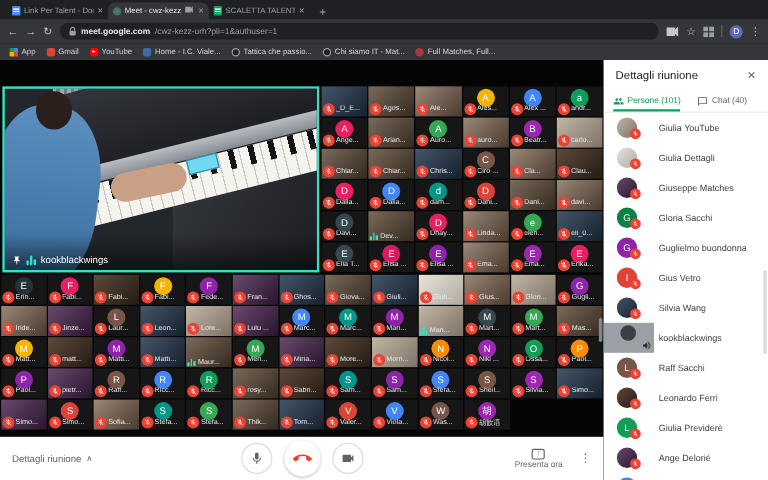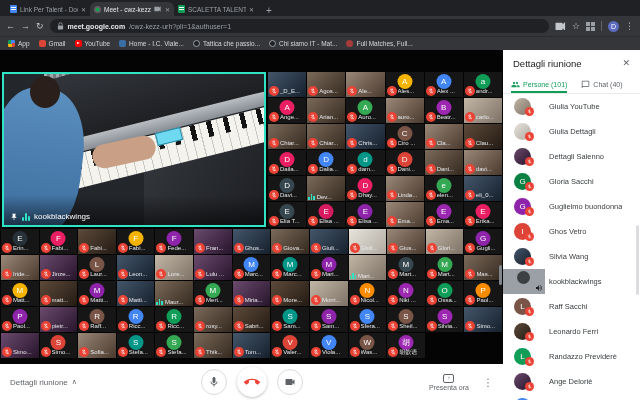--- a/index.html
+++ b/index.html
@@ -1362,21 +1362,21 @@
             </span>
             <span class="pname">Giulia Dettagli</span>
           </div>
           <div class="prow">
             <span class="pav photo6"></span>
             <span class="pbadge">
               <svg viewBox="0 0 24 24">
                 <path d="M19 11h-1.7c0 .74-.16 1.43-.43 2.05l1.23 1.23c.56-.98.9-2.09.9-3.28zm-4.02.17c0-.06.02-.11.02-.17V5c0-1.66-1.34-3-3-3S9 3.34 9 5v.18l5.98 5.99zM4.27 3L3 4.27l6.01 6.01V11c0 1.66 1.33 3 2.99 3 .22 0 .44-.03.65-.08l1.66 1.66c-.71.33-1.5.52-2.31.52-2.76 0-5.3-2.1-5.3-5.1H5c0 3.41 2.72 6.23 6 6.72V21h2v-3.28c.91-.13 1.77-.45 2.54-.9L19.73 21 21 19.73 4.27 3z" fill="#fff"></path>
               </svg>
             </span>
-            <span class="pname">Dettagli Salenno</span>
+            <span class="pname">Giuseppe Matches</span>
           </div>
           <div class="prow">
             <span class="pav" style="background: rgb(11, 128, 67);">G</span>
             <span class="pbadge">
               <svg viewBox="0 0 24 24">
                 <path d="M19 11h-1.7c0 .74-.16 1.43-.43 2.05l1.23 1.23c.56-.98.9-2.09.9-3.28zm-4.02.17c0-.06.02-.11.02-.17V5c0-1.66-1.34-3-3-3S9 3.34 9 5v.18l5.98 5.99zM4.27 3L3 4.27l6.01 6.01V11c0 1.66 1.33 3 2.99 3 .22 0 .44-.03.65-.08l1.66 1.66c-.71.33-1.5.52-2.31.52-2.76 0-5.3-2.1-5.3-5.1H5c0 3.41 2.72 6.23 6 6.72V21h2v-3.28c.91-.13 1.77-.45 2.54-.9L19.73 21 21 19.73 4.27 3z" fill="#fff"></path>
               </svg>
             </span>
             <span class="pname">Gloria Sacchi</span>
           </div>
@@ -1389,21 +1389,21 @@
             </span>
             <span class="pname">Guglielmo buondonna</span>
           </div>
           <div class="prow">
             <span class="pav" style="background: rgb(219, 68, 55);">I</span>
             <span class="pbadge">
               <svg viewBox="0 0 24 24">
                 <path d="M19 11h-1.7c0 .74-.16 1.43-.43 2.05l1.23 1.23c.56-.98.9-2.09.9-3.28zm-4.02.17c0-.06.02-.11.02-.17V5c0-1.66-1.34-3-3-3S9 3.34 9 5v.18l5.98 5.99zM4.27 3L3 4.27l6.01 6.01V11c0 1.66 1.33 3 2.99 3 .22 0 .44-.03.65-.08l1.66 1.66c-.71.33-1.5.52-2.31.52-2.76 0-5.3-2.1-5.3-5.1H5c0 3.41 2.72 6.23 6 6.72V21h2v-3.28c.91-.13 1.77-.45 2.54-.9L19.73 21 21 19.73 4.27 3z" fill="#fff"></path>
               </svg>
             </span>
-            <span class="pname">Ghos Vetro</span>
+            <span class="pname">Gius Vetro</span>
           </div>
           <div class="prow">
             <span class="pav photo5"></span>
             <span class="pbadge">
               <svg viewBox="0 0 24 24">
                 <path d="M19 11h-1.7c0 .74-.16 1.43-.43 2.05l1.23 1.23c.56-.98.9-2.09.9-3.28zm-4.02.17c0-.06.02-.11.02-.17V5c0-1.66-1.34-3-3-3S9 3.34 9 5v.18l5.98 5.99zM4.27 3L3 4.27l6.01 6.01V11c0 1.66 1.33 3 2.99 3 .22 0 .44-.03.65-.08l1.66 1.66c-.71.33-1.5.52-2.31.52-2.76 0-5.3-2.1-5.3-5.1H5c0 3.41 2.72 6.23 6 6.72V21h2v-3.28c.91-.13 1.77-.45 2.54-.9L19.73 21 21 19.73 4.27 3z" fill="#fff"></path>
               </svg>
             </span>
             <span class="pname">Silvia Wang</span>
           </div>
@@ -1434,21 +1434,21 @@
             </span>
             <span class="pname">Leonardo Ferri</span>
           </div>
           <div class="prow">
             <span class="pav" style="background: rgb(15, 157, 88);">L</span>
             <span class="pbadge">
               <svg viewBox="0 0 24 24">
                 <path d="M19 11h-1.7c0 .74-.16 1.43-.43 2.05l1.23 1.23c.56-.98.9-2.09.9-3.28zm-4.02.17c0-.06.02-.11.02-.17V5c0-1.66-1.34-3-3-3S9 3.34 9 5v.18l5.98 5.99zM4.27 3L3 4.27l6.01 6.01V11c0 1.66 1.33 3 2.99 3 .22 0 .44-.03.65-.08l1.66 1.66c-.71.33-1.5.52-2.31.52-2.76 0-5.3-2.1-5.3-5.1H5c0 3.41 2.72 6.23 6 6.72V21h2v-3.28c.91-.13 1.77-.45 2.54-.9L19.73 21 21 19.73 4.27 3z" fill="#fff"></path>
               </svg>
             </span>
-            <span class="pname">Randazzo Previderè</span>
+            <span class="pname">Giulia Previderè</span>
           </div>
           <div class="prow">
             <span class="pav photo6"></span>
             <span class="pbadge">
               <svg viewBox="0 0 24 24">
                 <path d="M19 11h-1.7c0 .74-.16 1.43-.43 2.05l1.23 1.23c.56-.98.9-2.09.9-3.28zm-4.02.17c0-.06.02-.11.02-.17V5c0-1.66-1.34-3-3-3S9 3.34 9 5v.18l5.98 5.99zM4.27 3L3 4.27l6.01 6.01V11c0 1.66 1.33 3 2.99 3 .22 0 .44-.03.65-.08l1.66 1.66c-.71.33-1.5.52-2.31.52-2.76 0-5.3-2.1-5.3-5.1H5c0 3.41 2.72 6.23 6 6.72V21h2v-3.28c.91-.13 1.77-.45 2.54-.9L19.73 21 21 19.73 4.27 3z" fill="#fff"></path>
               </svg>
             </span>
             <span class="pname">Ange Delorié</span>
           </div>

